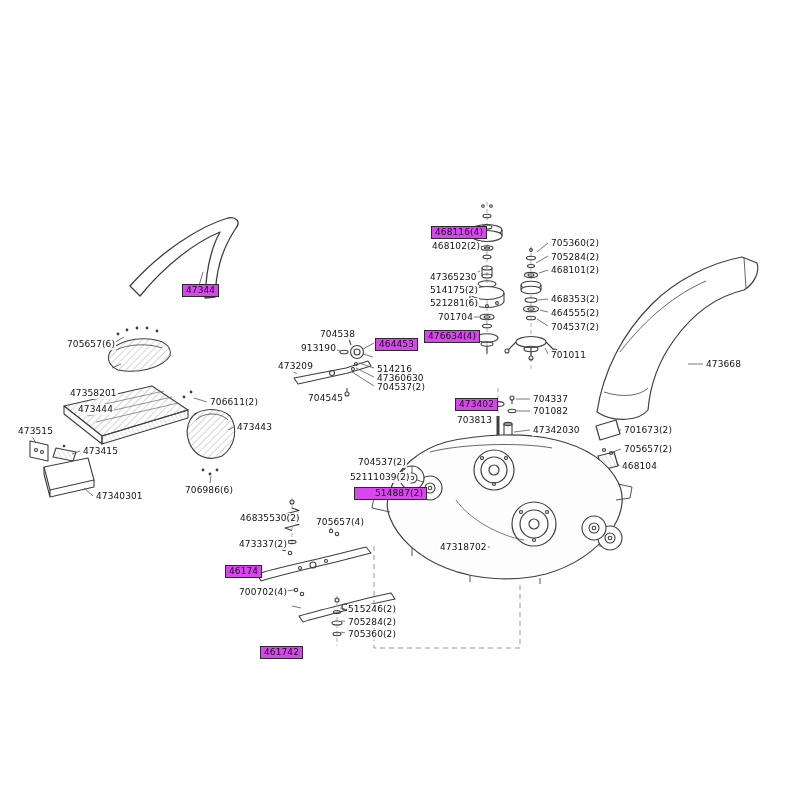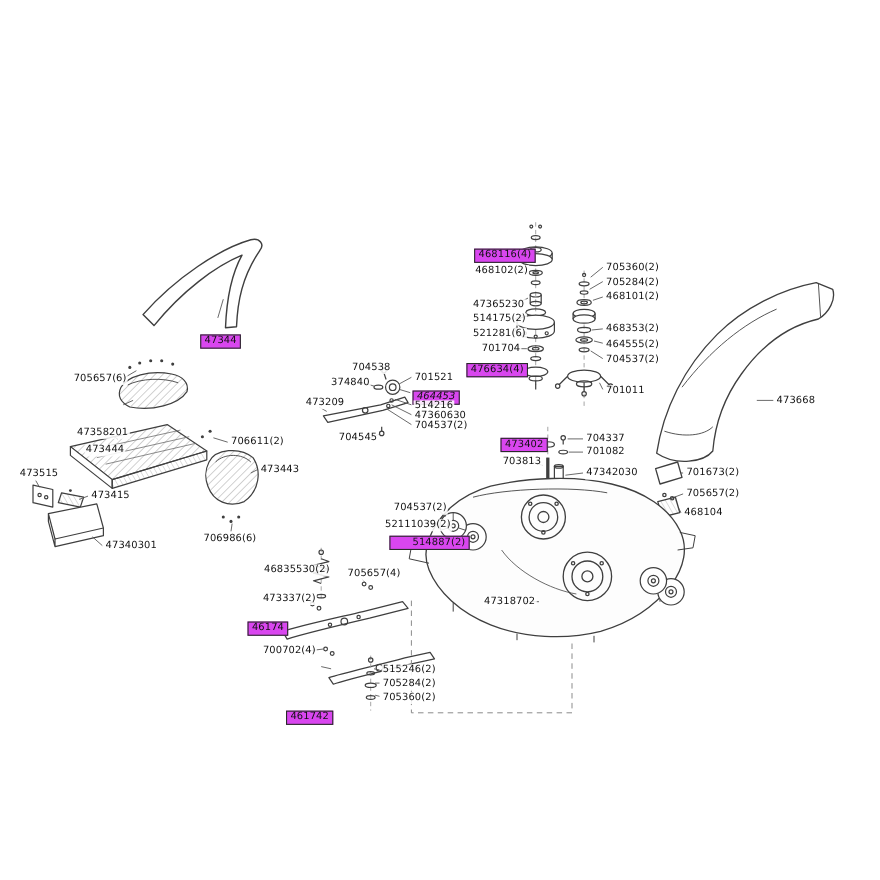--- a/index.html
+++ b/index.html
@@ -285,35 +285,35 @@
         <line x1="278" y1="592" x2="294" y2="590"></line>
         <line x1="292" y1="606" x2="301" y2="608"></line>
         <line x1="345" y1="609" x2="340" y2="608"></line>
         <line x1="345" y1="621" x2="341" y2="621"></line>
         <line x1="345" y1="633" x2="341" y2="632"></line>
         <line x1="477" y1="547" x2="490" y2="547"></line>
       </g>
   </svg>
 
   <div id="label-layer">
-      <div class="part-label boxed" style="left: 182px; top: 304px;">47344</div>
+      <div class="part-label boxed" style="left: 182px; top: 284px;">47344</div>
       <div class="part-label" style="left: 66px; top: 339px;">705657(6)</div>
       <div class="part-label" style="left: 77px; top: 363px; margin-top: 41px;">473444</div>
       <div class="part-label" style="left: 69px; top: 388px; text-align: center;">47358201</div>
       <div class="part-label" style="left: 17px; top: 426px;">473515</div>
       <div class="part-label" style="left: 82px; top: 446px;">473415</div>
       <div class="part-label" style="left: 95px; top: 491px; text-align: right;">47340301</div>
       <div class="part-label" style="left: 209px; top: 397px;">706611(2)</div>
       <div class="part-label" style="left: 236px; top: 422px;">473443</div>
       <div class="part-label" style="left: 184px; top: 485px;">706986(6)</div>
       <div class="part-label" style="left: 319px; top: 329px;">704538</div>
-      <div class="part-label" style="left: 300px; top: 343px;">374840</div>
+      <div class="part-label" style="left: 300px; top: 343px;">913190</div>
       <div class="part-label" style="left: 376px; top: 338px;">701521</div>
       <div class="part-label" style="left: 277px; top: 361px;">473209</div>
-      <div class="part-label boxed" style="left: 375px; top: 355px; font-style: italic;">464453</div>
+      <div class="part-label boxed" style="left: 375px; top: 338px;">464453</div>
       <div class="part-label" style="left: 376px; top: 364px;">514216</div>
       <div class="part-label" style="left: 376px; top: 373px;">47360630</div>
       <div class="part-label" style="left: 376px; top: 382px;">704537(2)</div>
       <div class="part-label" style="left: 307px; top: 393px;">704545</div>
       <div class="part-label boxed" style="left: 431px; top: 226px;">468116(4)</div>
       <div class="part-label" style="left: 431px; top: 241px;">468102(2)</div>
       <div class="part-label" style="left: 550px; top: 238px;">705360(2)</div>
       <div class="part-label" style="left: 550px; top: 252px;">705284(2)</div>
       <div class="part-label" style="left: 550px; top: 265px;">468101(2)</div>
       <div class="part-label" style="left: 429px; top: 272px;">47365230</div>

